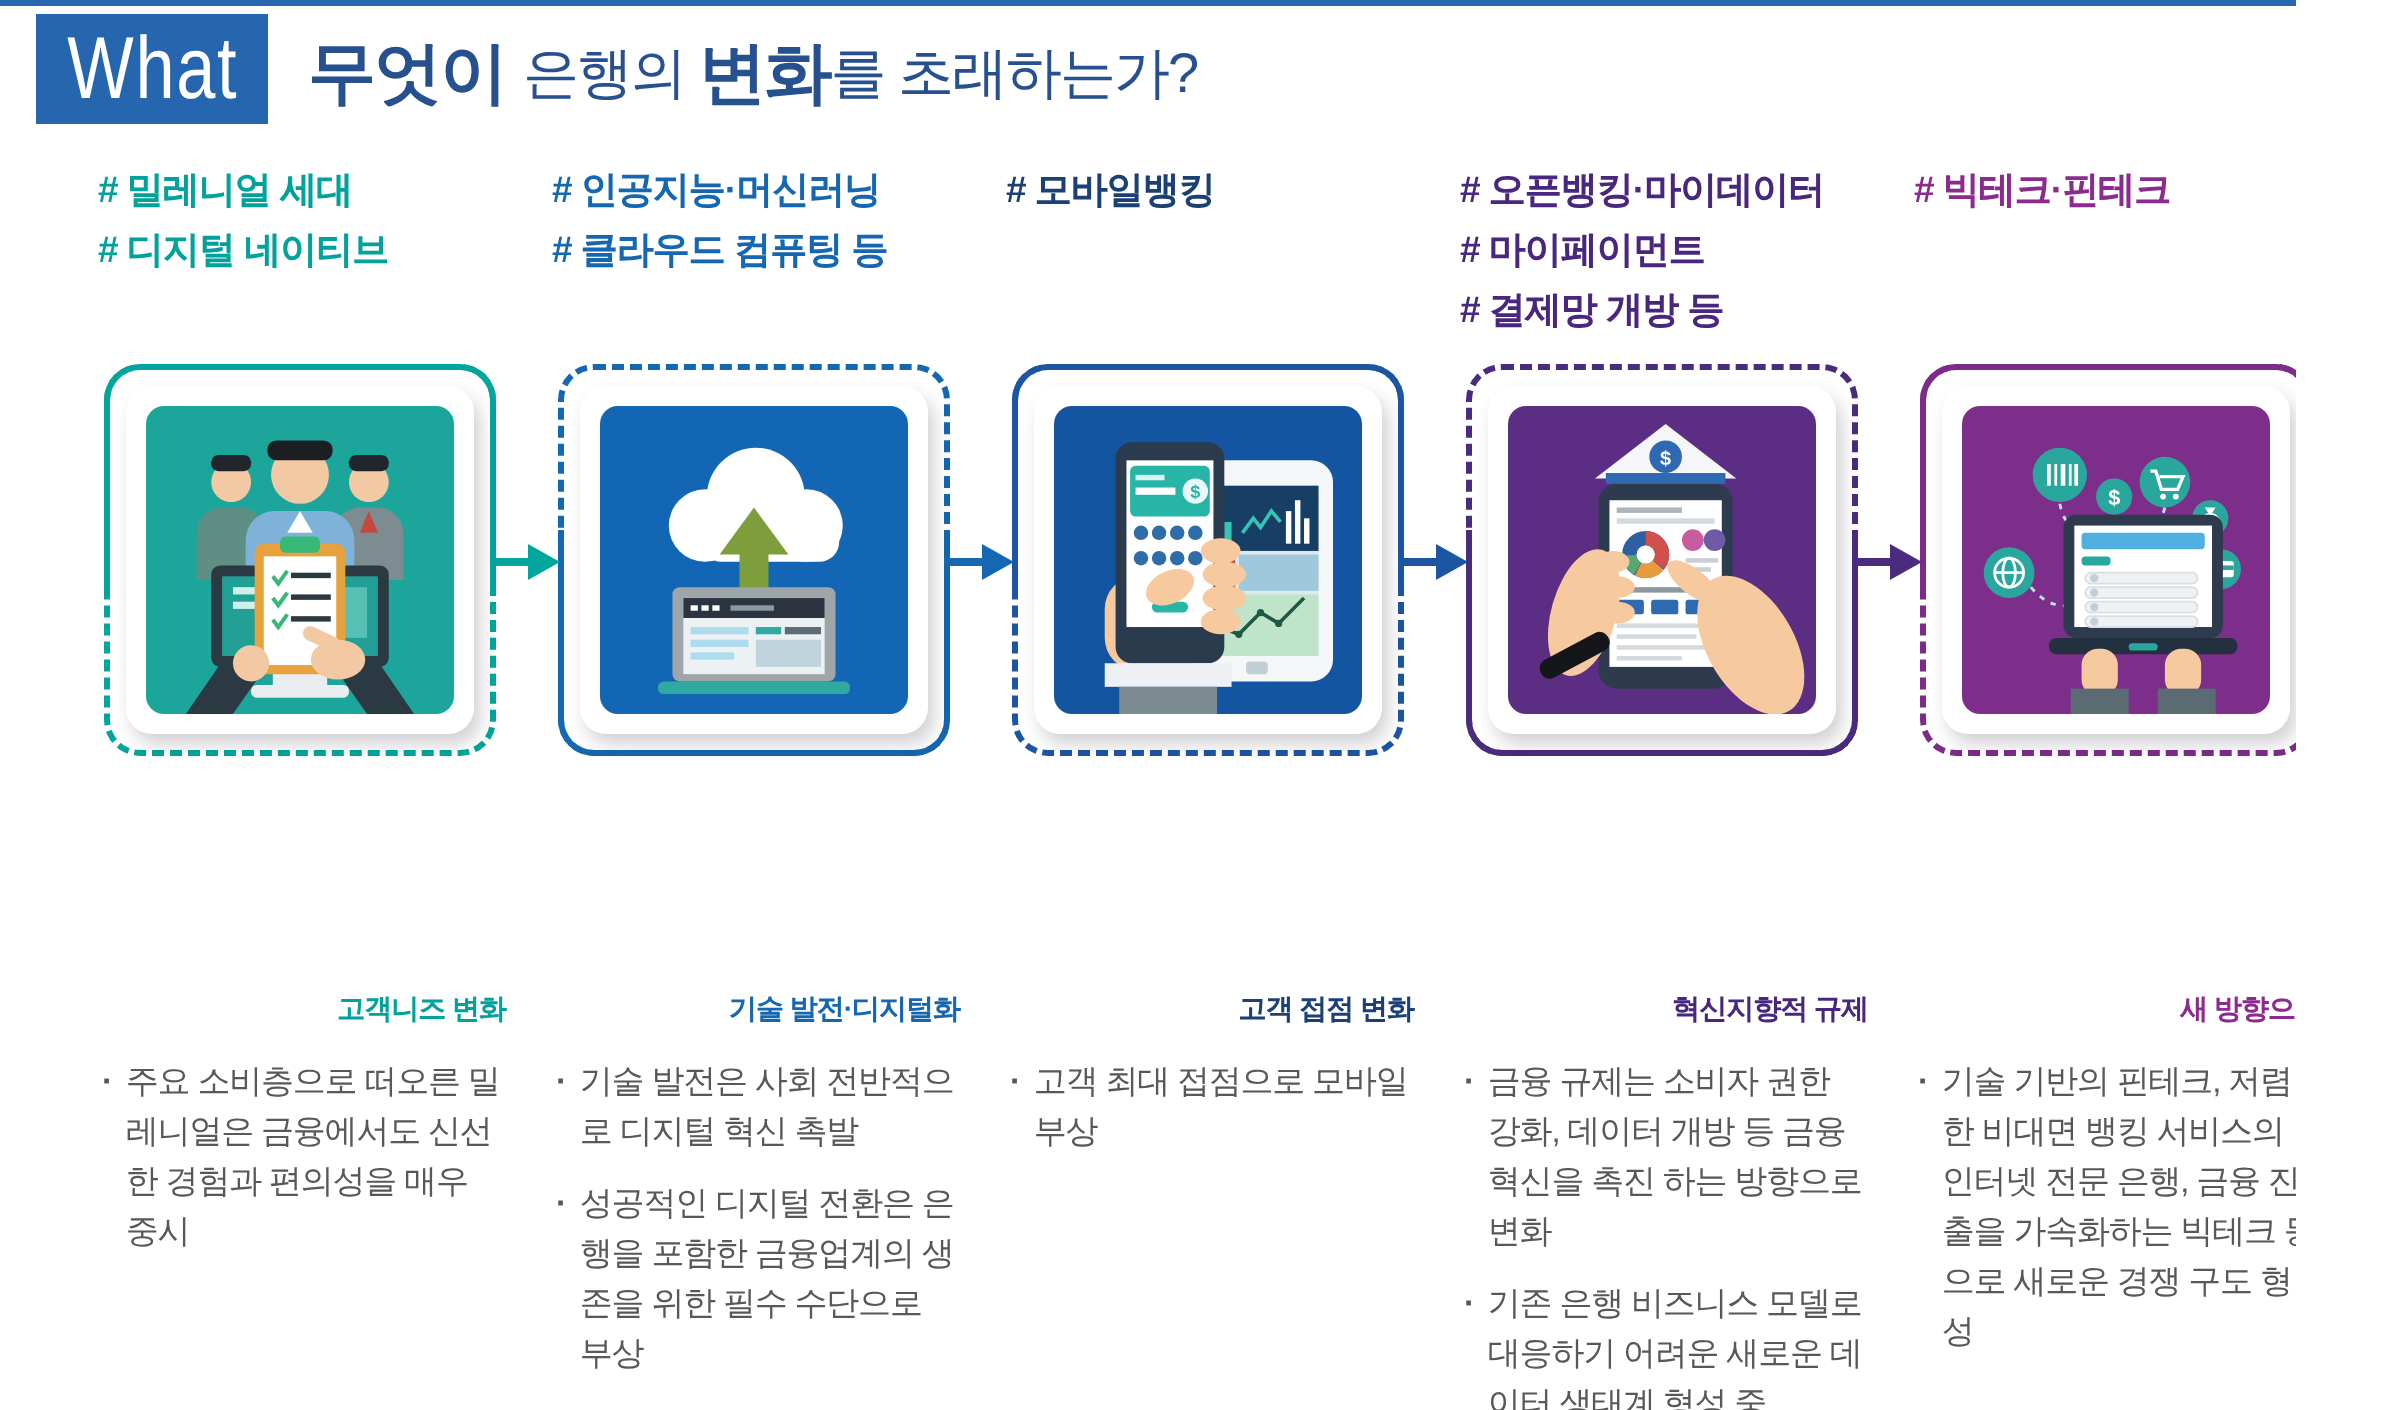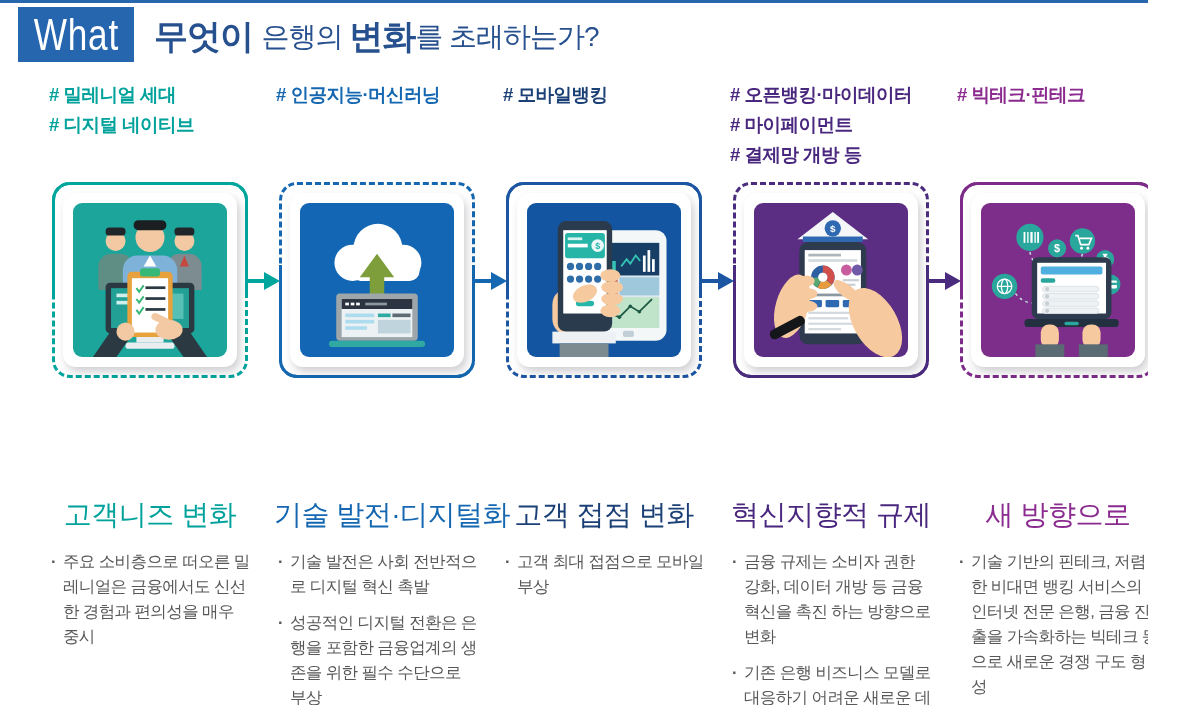--- a/index.html
+++ b/index.html
@@ -45,21 +45,21 @@
                  border:3px solid var(--line); border-top:none; border-radius:0 0 18px 18px; }
   .card {
     position:absolute; inset:8px; background:#fff; border-radius:13px;
     box-shadow:3px 5px 9px rgba(40,40,60,.22);
   }
   .art {
     position:absolute; inset:10px; border-radius:9px; background:var(--bg); overflow:hidden;
   }
   .art svg { width:100%; height:100%; display:block; }
 
-  .heading { margin-top:314px; text-align:center; font-size:28px; font-weight:normal;
+  .heading { margin-top:314px; text-align:right; font-size:14px; font-weight:bold;
              color:var(--accent); letter-spacing:-0.5px; white-space:nowrap; }
   .bullets { margin-top:15px; padding-left:2px; }
   .bullet { display:flex; font-size:16.5px; line-height:1.52; color:#595757;
             letter-spacing:-0.6px; margin-bottom:11px; }
   .bullet::before { content:"·"; font-weight:bold; margin:0 7px 0 2px; flex:0 0 auto; }
 
   
   .arrow { position:absolute; top:272px; width:36px; height:18px; }
   .arrow .shaft { position:absolute; left:0; top:7px; width:21px; height:4px; }
   .arrow .head  { position:absolute; left:19px; top:0; width:0; height:0;
@@ -141,20 +141,21 @@
     </div>
     <div class="heading">고객니즈 변화</div>
     <div class="bullets">
       <div class="bullet">주요 소비층으로 떠오른 밀레니얼은 금융에서도 신선한 경험과 편의성을 매우 중시</div>
     </div>
   </div>
 
   <div class="col c2">
     <div class="tags">
       <div class="tag"># 인공지능·머신러닝</div>
+      <div class="tag"># 클라우드 컴퓨팅 등</div>
     </div>
     <div class="box">
       <div class="flow bottom"></div>
       <div class="card">
         <div class="art">
           <svg viewBox="0 0 170 170">
             <g>
               <circle cx="58" cy="66" r="20" fill="#FFFFFF"></circle>
               <circle cx="86" cy="50" r="27" fill="#FFFFFF"></circle>
               <circle cx="114" cy="66" r="20" fill="#FFFFFF"></circle>

